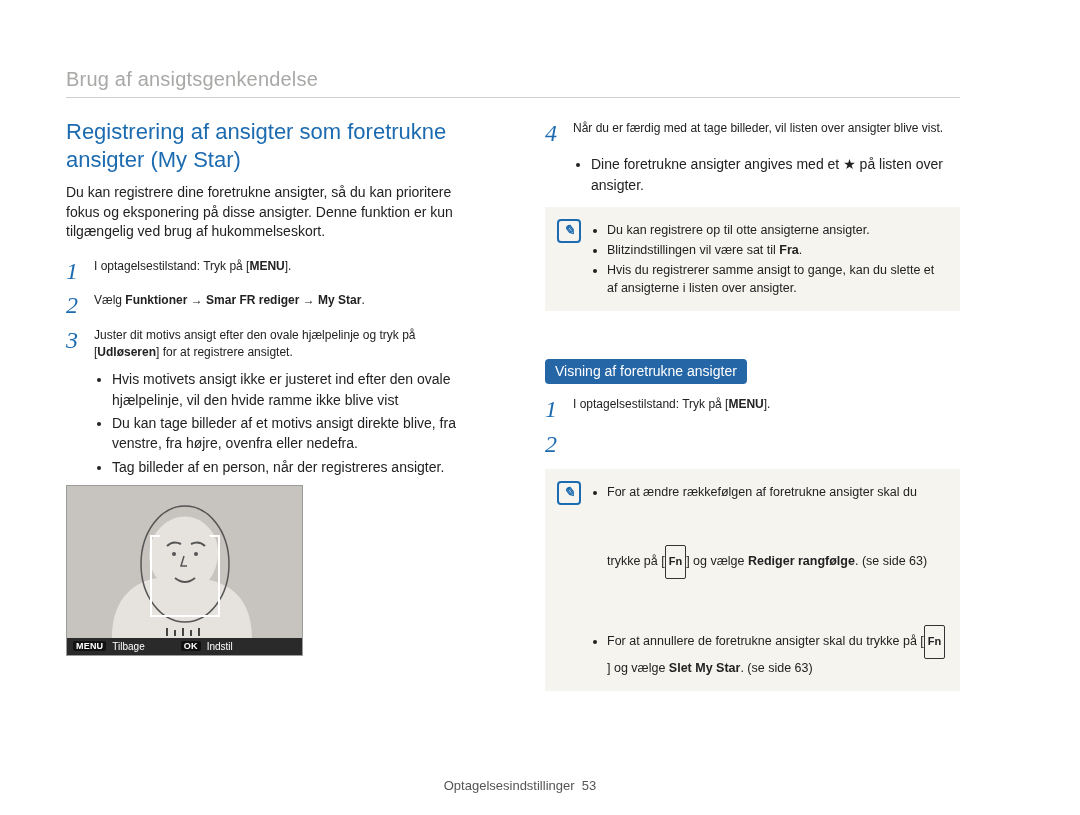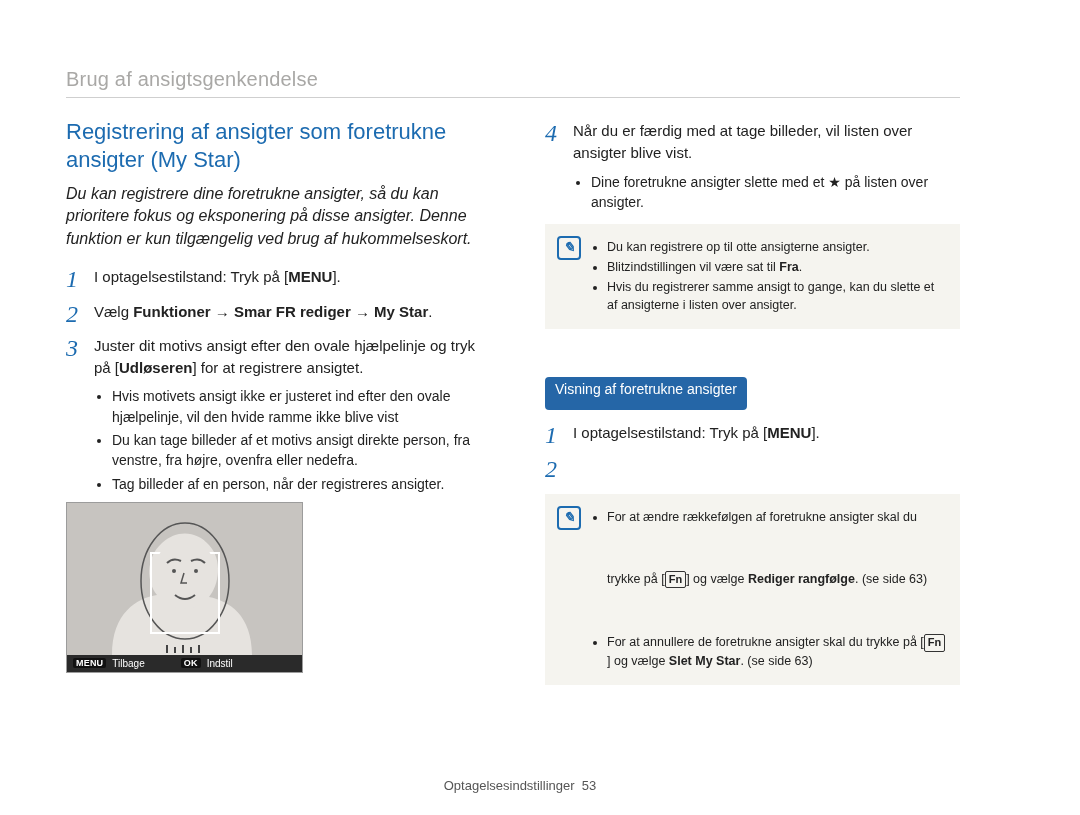--- a/index.html
+++ b/index.html
@@ -38,43 +38,42 @@
   }
   .col { flex: 1 1 0; }
   .section-title {
     color: #1c6bb0;
     font-size: 22px;
     line-height: 1.25;
     margin: 2px 0 10px 0;
     font-weight: 400;
   }
   .intro {
-    font-size: 16px;
+    font-size: 14px;
     line-height: 1.4;
     margin: 0 0 16px 0;
-    font-style: italic;
   }
   
   .step {
     display: flex;
     gap: 10px;
     margin: 4px 0 8px 0;
     line-height: 1.45;
   }
   .step-num {
     color: #1c6bb0;
     font-size: 24px;
     font-style: italic;
     font-weight: 400;
     width: 18px;
     flex: 0 0 auto;
     line-height: 1.1;
     font-family: Georgia, "Times New Roman", serif;
   }
-  .step-body { font-size: 15px; }
+  .step-body { font-size: 12px; }
   .step-body b, .bold { font-weight: 700; }
   .key {
     font-weight: 700;
     font-family: Arial, Helvetica, sans-serif;
   }
   ul.bullets {
     margin: 4px 0 8px 28px;
     padding-left: 18px;
     font-size: 14px;
     line-height: 1.45;
@@ -145,21 +144,21 @@
     margin: 0;
     padding-left: 16px;
   }
   .note ul li { margin: 2px 0; }
 
   .pill {
     display: inline-block;
     background: #2a6fb4; 
     background: #2566a7;
     color: #fff;
-    padding: 4px 10px 13px 10px;
+    padding: 4px 10px 5px 10px;
     border-radius: 4px;
     font-size: 14px;
     margin: 14px 0 8px 0;
   }
 
   .footer {
     position: absolute;
     left: 0; right: 0;
     bottom: 22px;
     text-align: center;
@@ -173,21 +172,21 @@
     line-height: 1;
   }
 
   .arrow::after { content: " \2192 "; }
 
   
   .kb {
     display:inline-block;
     border:1px solid #333;
     border-radius:2px;
-    padding:0 3px;
+    padding:8px 3px;
     font-size:11px;
     font-weight:700;
     vertical-align: baseline;
     margin-top: 44px;
   }
 </style>
 </head>
 <body>
 
 <div class="page">
@@ -221,21 +220,21 @@
 
       <div class="step">
         <div class="step-num">3</div>
         <div class="step-body">
           <span>Juster dit motivs ansigt efter den ovale hjælpelinje og tryk på [</span><b>Udløseren</b><span>] for at registrere ansigtet.</span>
         </div>
       </div>
 
       <ul class="bullets">
         <li>Hvis motivets ansigt ikke er justeret ind efter den ovale hjælpelinje, vil den hvide ramme ikke blive vist</li>
-        <li>Du kan tage billeder af et motivs ansigt direkte person, fra venstre, fra højre, ovenfra eller nedefra.</li>
+        <li>Du kan tage billeder af et motivs ansigt direkte blive, fra venstre, fra højre, ovenfra eller nedefra.</li>
         <li>Tag billeder af en person, når der registreres ansigter.</li>
       </ul>
 
       <div class="shot">
         <div class="shot-inner">
           <svg viewBox="0 0 235 152" width="235" height="152">
             <rect x="0" y="0" width="235" height="152" fill="#c7c4c0"></rect>
 
             <path d="M45 152 C45 110 70 95 90 92 C80 80 78 55 95 40 C110 26 130 28 142 42 C156 57 152 82 142 94 C162 98 185 112 185 152 Z" fill="#e6e3df"></path>
 
@@ -270,21 +269,21 @@
       </div>
     </div>
 
     <div class="col">
       <div class="step">
         <div class="step-num">4</div>
         <div class="step-body">Når du er færdig med at tage billeder, vil listen over ansigter blive vist.</div>
       </div>
       <ul class="bullets">
         <li>
-          <span>Dine foretrukne ansigter slette med et </span><span class="star">★</span><span> på listen over ansigter.</span>
+          <span>Dine foretrukne ansigter angives med et </span><span class="star">★</span><span> på listen over ansigter.</span>
         </li>
       </ul>
 
       <div class="note">
         <div class="note-icon">✎</div>
         <ul>
           <li>Du kan registrere op til otte ansigterne ansigter.</li>
           <li>
             <span>Blitzindstillingen vil være sat til </span><b>Fra</b><span>.</span>
           </li>

